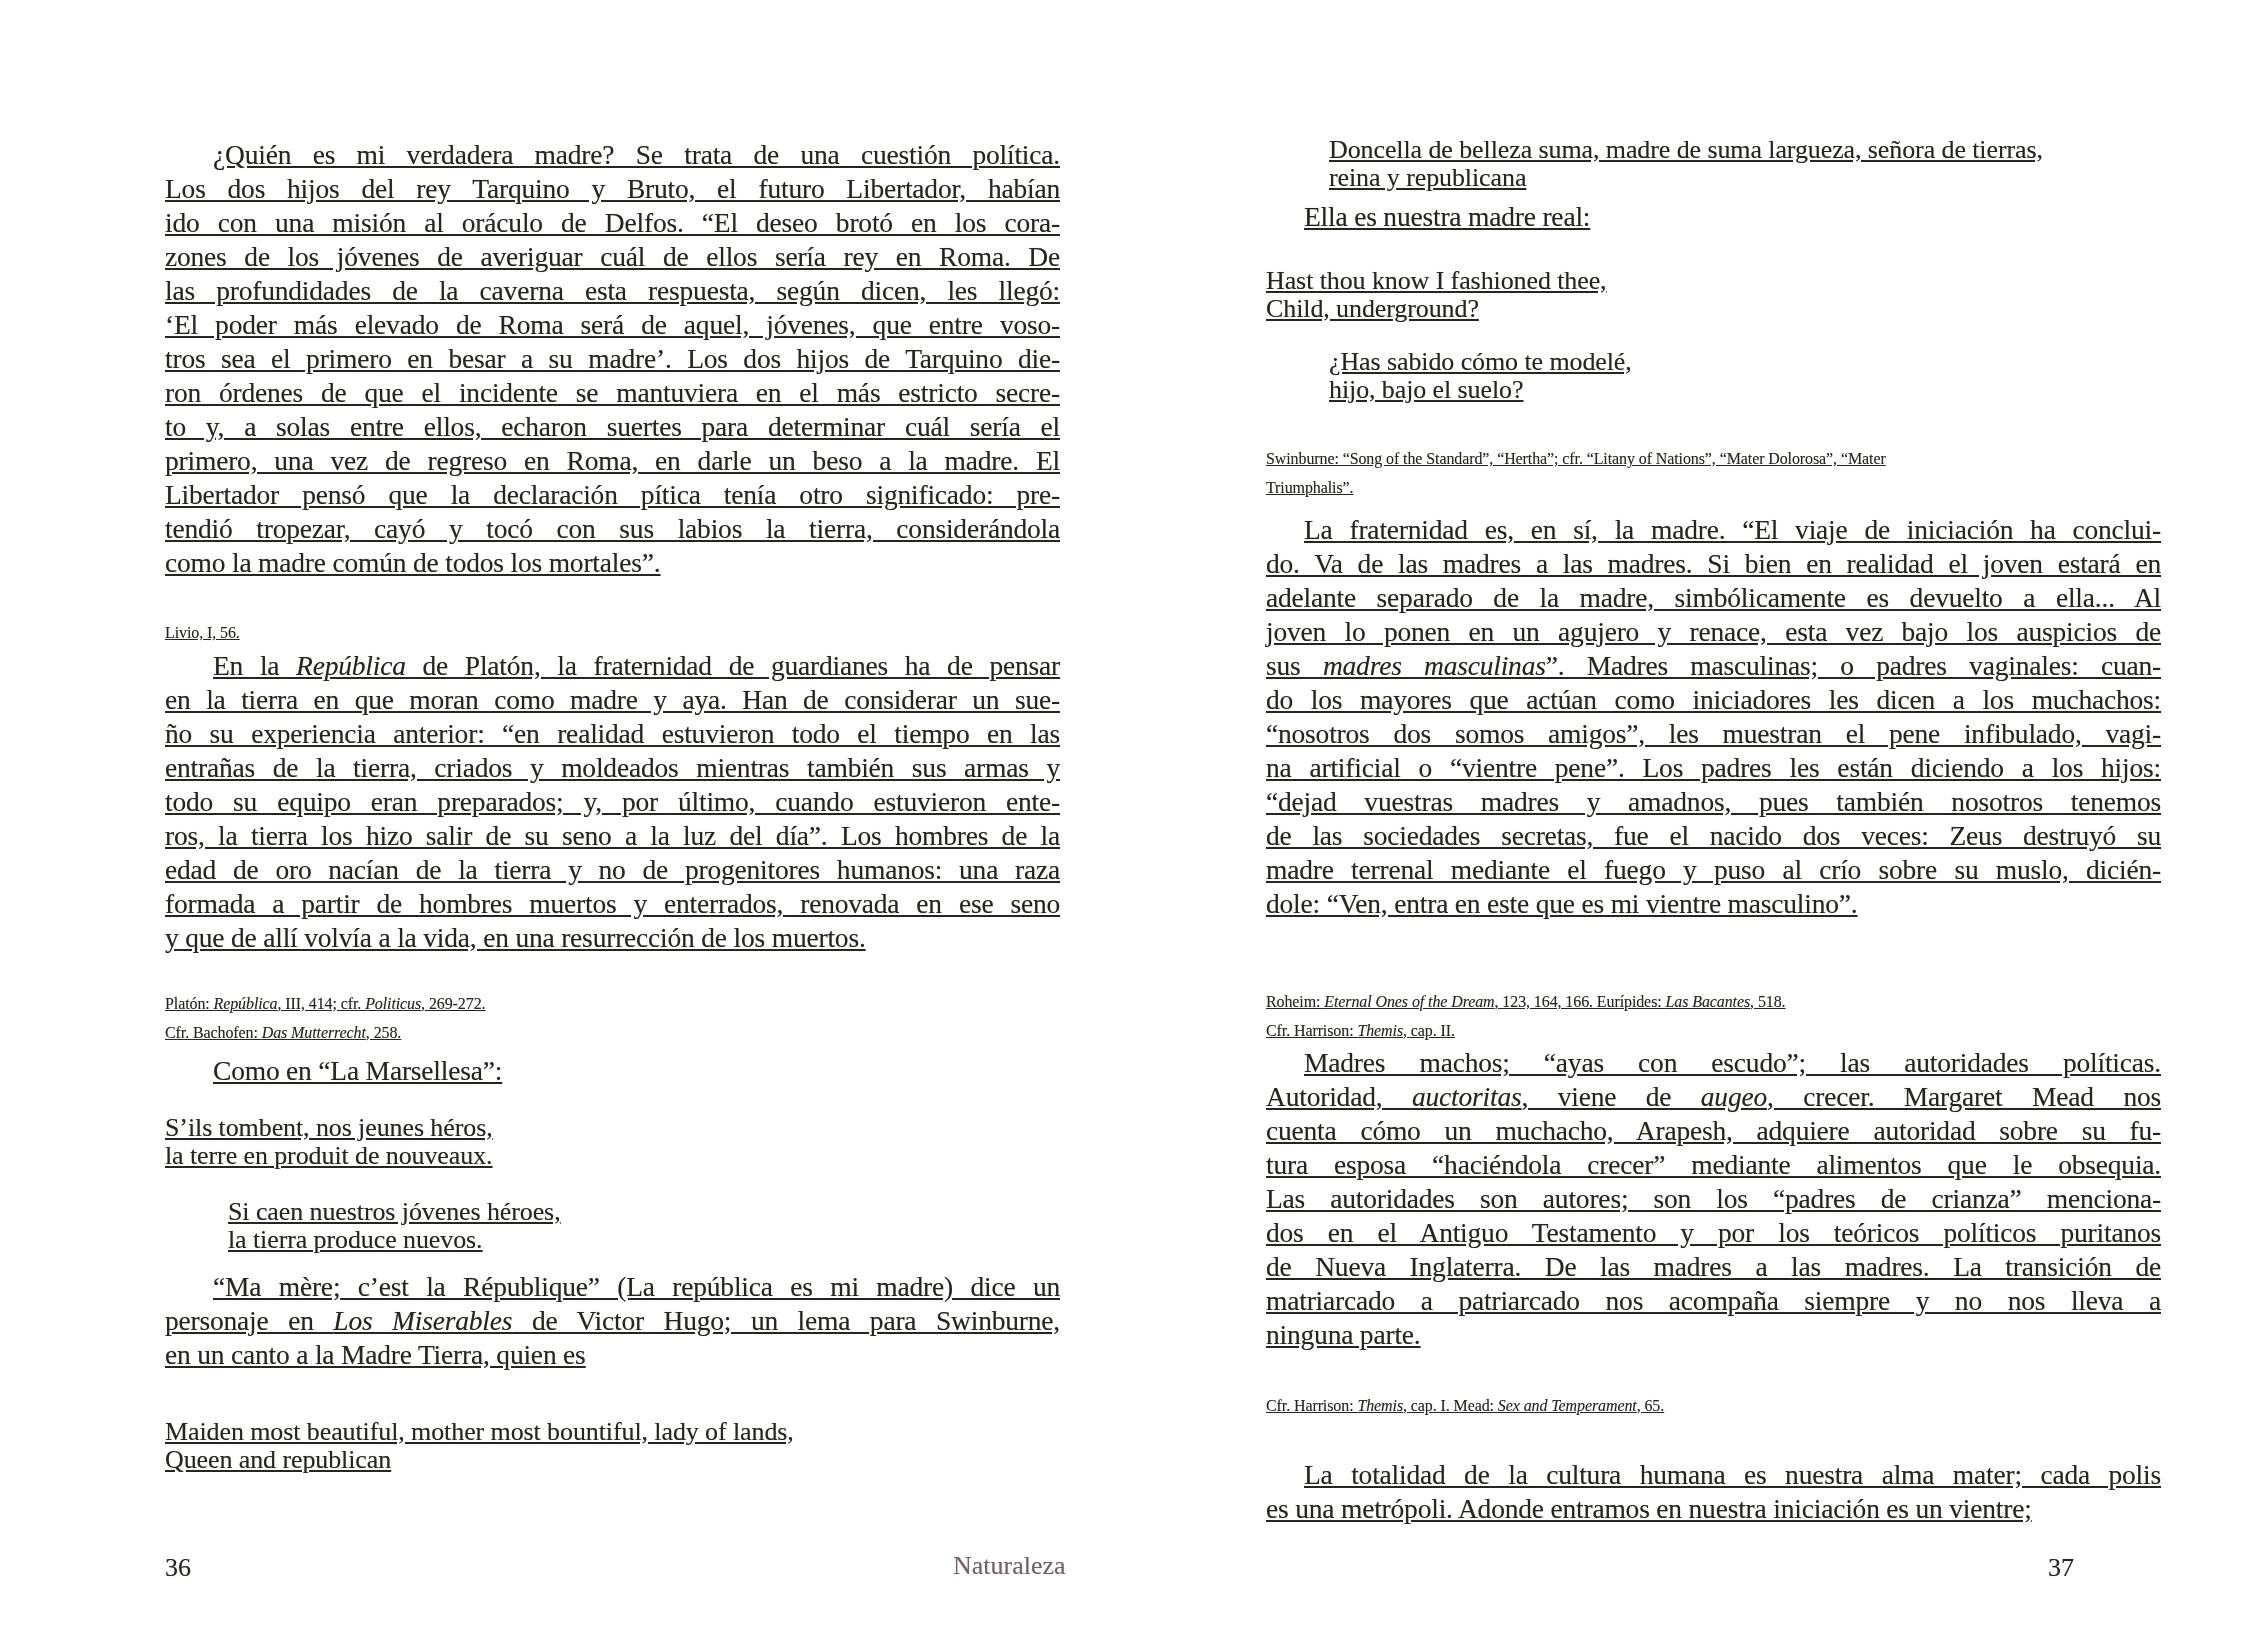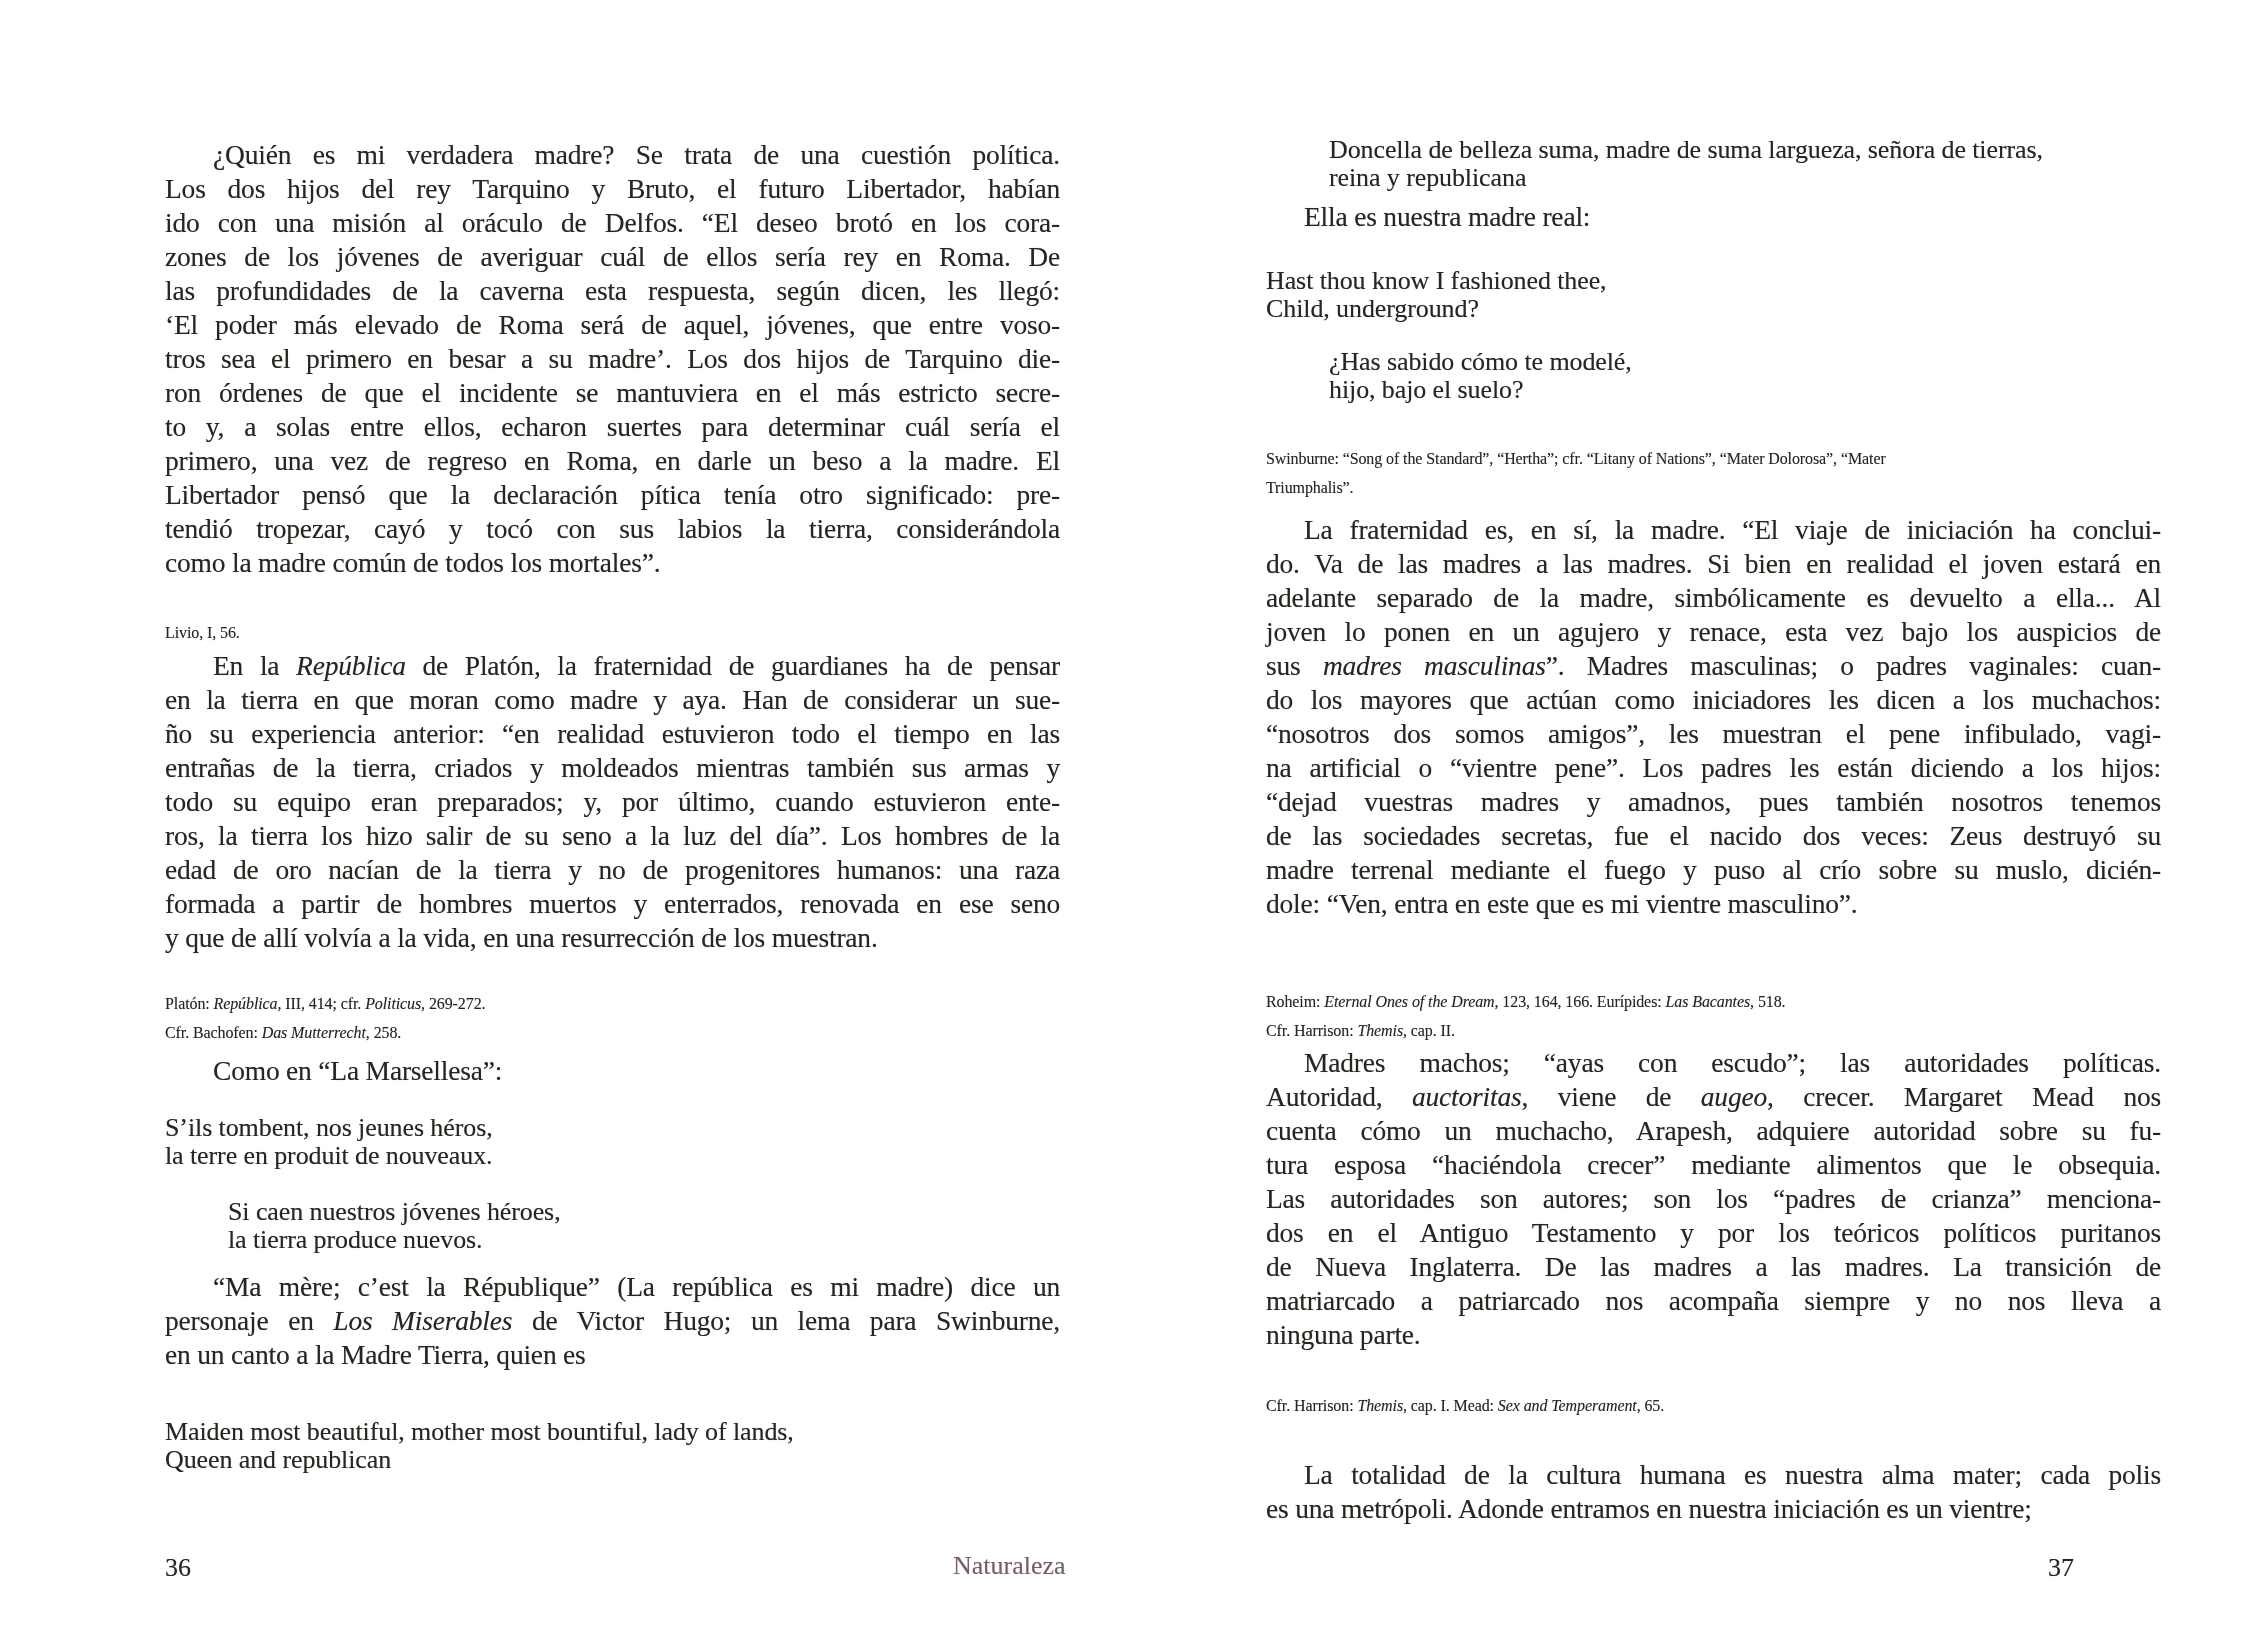--- a/index.html
+++ b/index.html
@@ -17,20 +17,21 @@
     top:0;
     height:1652px;
     width:895px;
   }
   .page.left{ left:165px; }
   .page.right{ left:1266px; }
   .block{
     position:absolute;
     left:0;
     width:100%;
+    text-decoration:underline;
   }
   .body{
     font-size:27.5px;
     line-height:34px;
     letter-spacing:-0.2px;
     text-shadow:0 0 0.8px rgba(40,35,30,.38);
   }
   .verse{
     font-size:26px;
     line-height:28px;
@@ -91,21 +92,21 @@
       </div>
     <div class="block body justify indent-l" style="top:649px">
         <div class="jl">En la <em>República</em> de Platón, la fraternidad de guardianes ha de pensar</div>
         <div class="jl">en la tierra en que moran como madre y aya. Han de considerar un sue-</div>
         <div class="jl">ño su experiencia anterior: “en realidad estuvieron todo el tiempo en las</div>
         <div class="jl">entrañas de la tierra, criados y moldeados mientras también sus armas y</div>
         <div class="jl">todo su equipo eran preparados; y, por último, cuando estuvieron ente-</div>
         <div class="jl">ros, la tierra los hizo salir de su seno a la luz del día”. Los hombres de la</div>
         <div class="jl">edad de oro nacían de la tierra y no de progenitores humanos: una raza</div>
         <div class="jl">formada a partir de hombres muertos y enterrados, renovada en ese seno</div>
-        <div class="ll">y que de allí volvía a la vida, en una resurrección de los muestran.</div>
+        <div class="ll">y que de allí volvía a la vida, en una resurrección de los muertos.</div>
       </div>
     <div class="block fn" style="top:957px">
         <div class="ll">Platón: <em>República</em>, III, 414; cfr. <em>Politicus</em>, 269-272.</div>
         <div class="ll">Cfr. Bachofen: <em>Das Mutterrecht</em>, 258.</div>
       </div>
     <div class="block body indent-l" style="top:1054px">
         <div class="ll">Como en “La Marsellesa”:</div>
       </div>
     <div class="block verse" style="top:1114px">
         <div class="ll">S’ils tombent, nos jeunes héros,</div>

